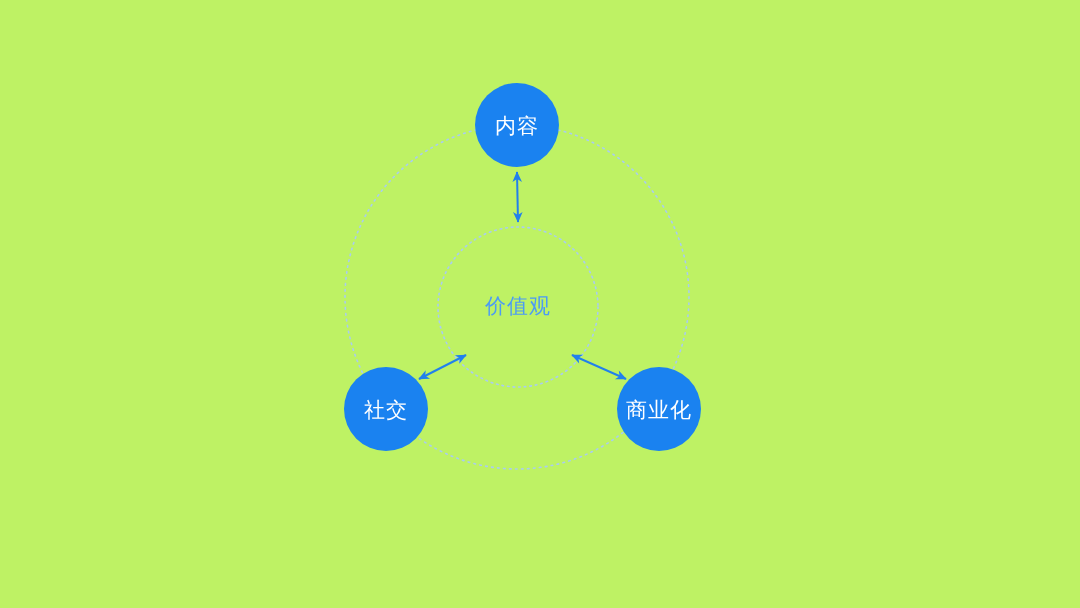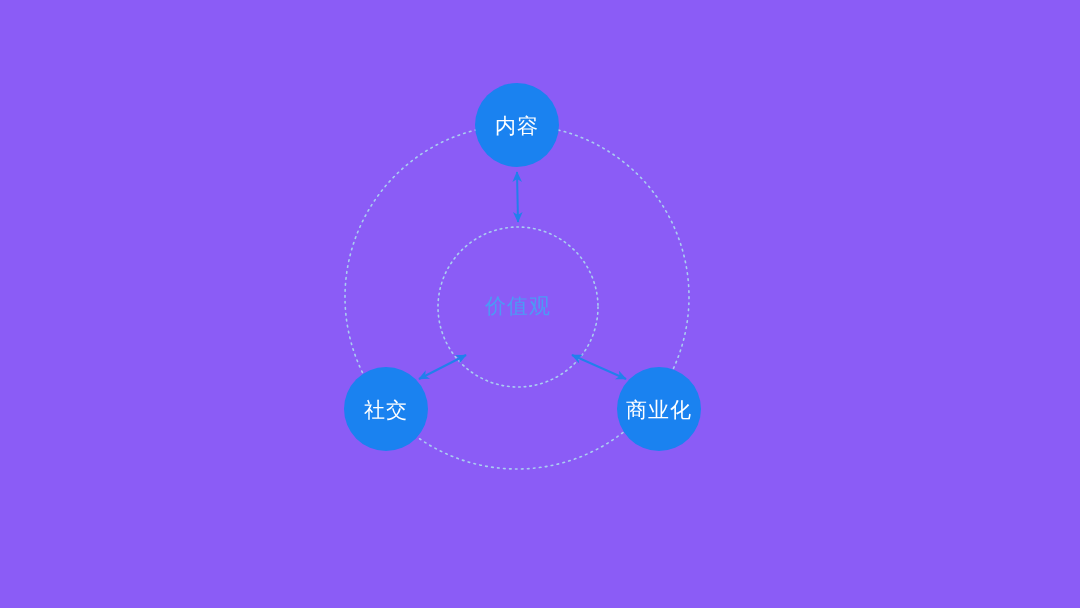--- a/index.html
+++ b/index.html
@@ -11,21 +11,21 @@
   body {
     width: 1080px;
     height: 608px;
     overflow: hidden;
     font-family: "Liberation Sans", "DejaVu Sans", sans-serif;
   }
   #stage {
     position: relative;
     width: 1080px;
     height: 608px;
-    background: #8b5cf6;
+    background: #bef264;
   }
   #diagram-svg {
     position: absolute;
     left: 0;
     top: 0;
     width: 1080px;
     height: 608px;
     display: block;
   }
   .node-label {

